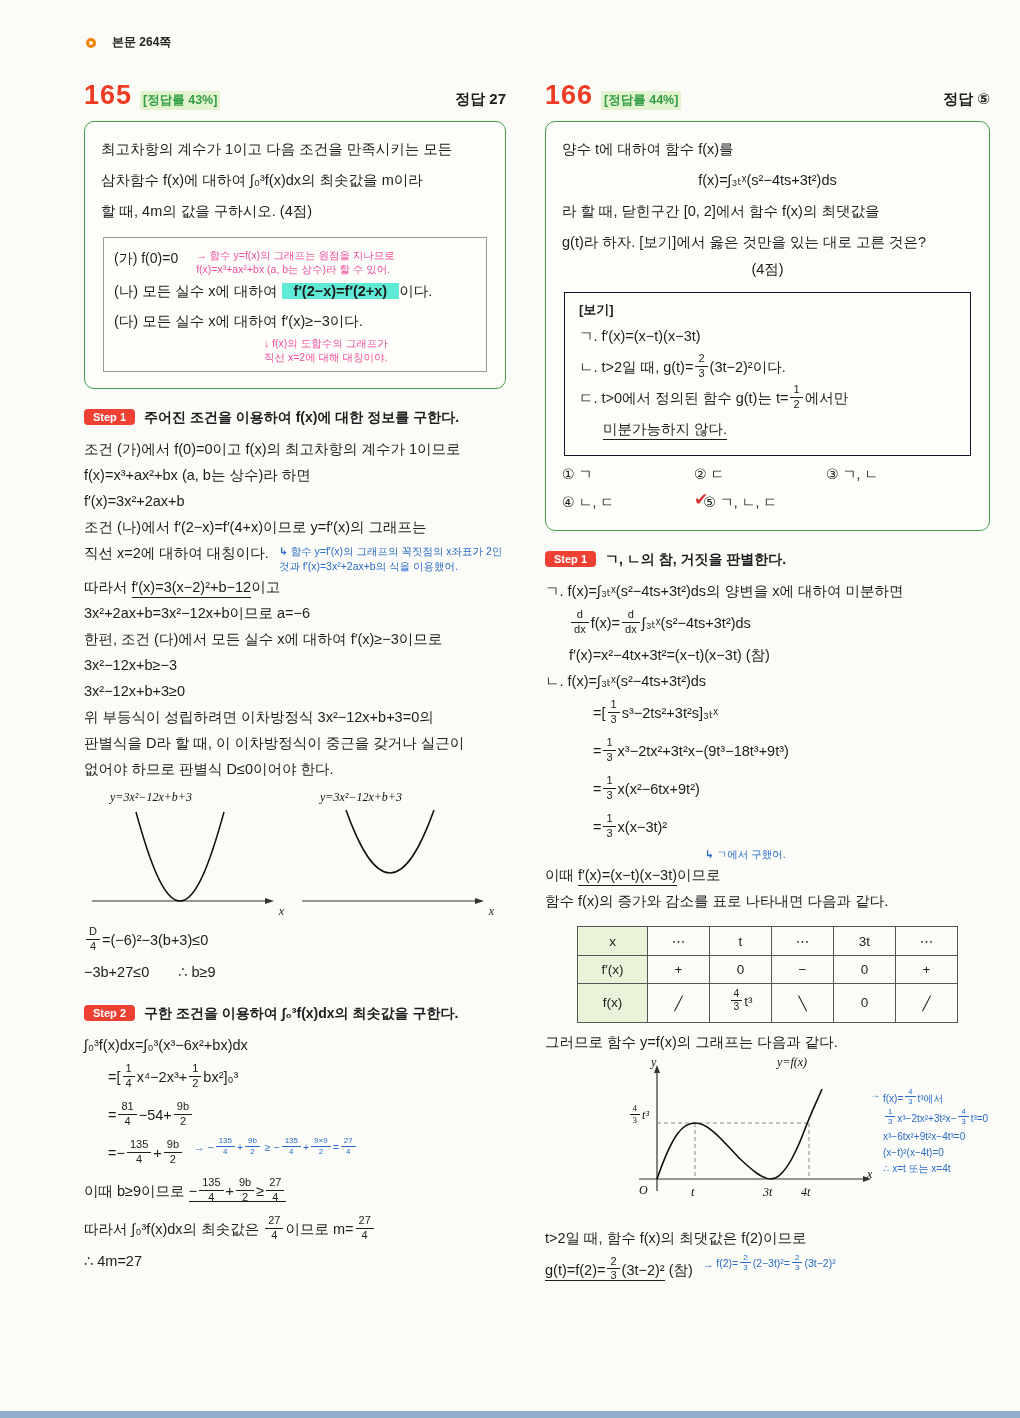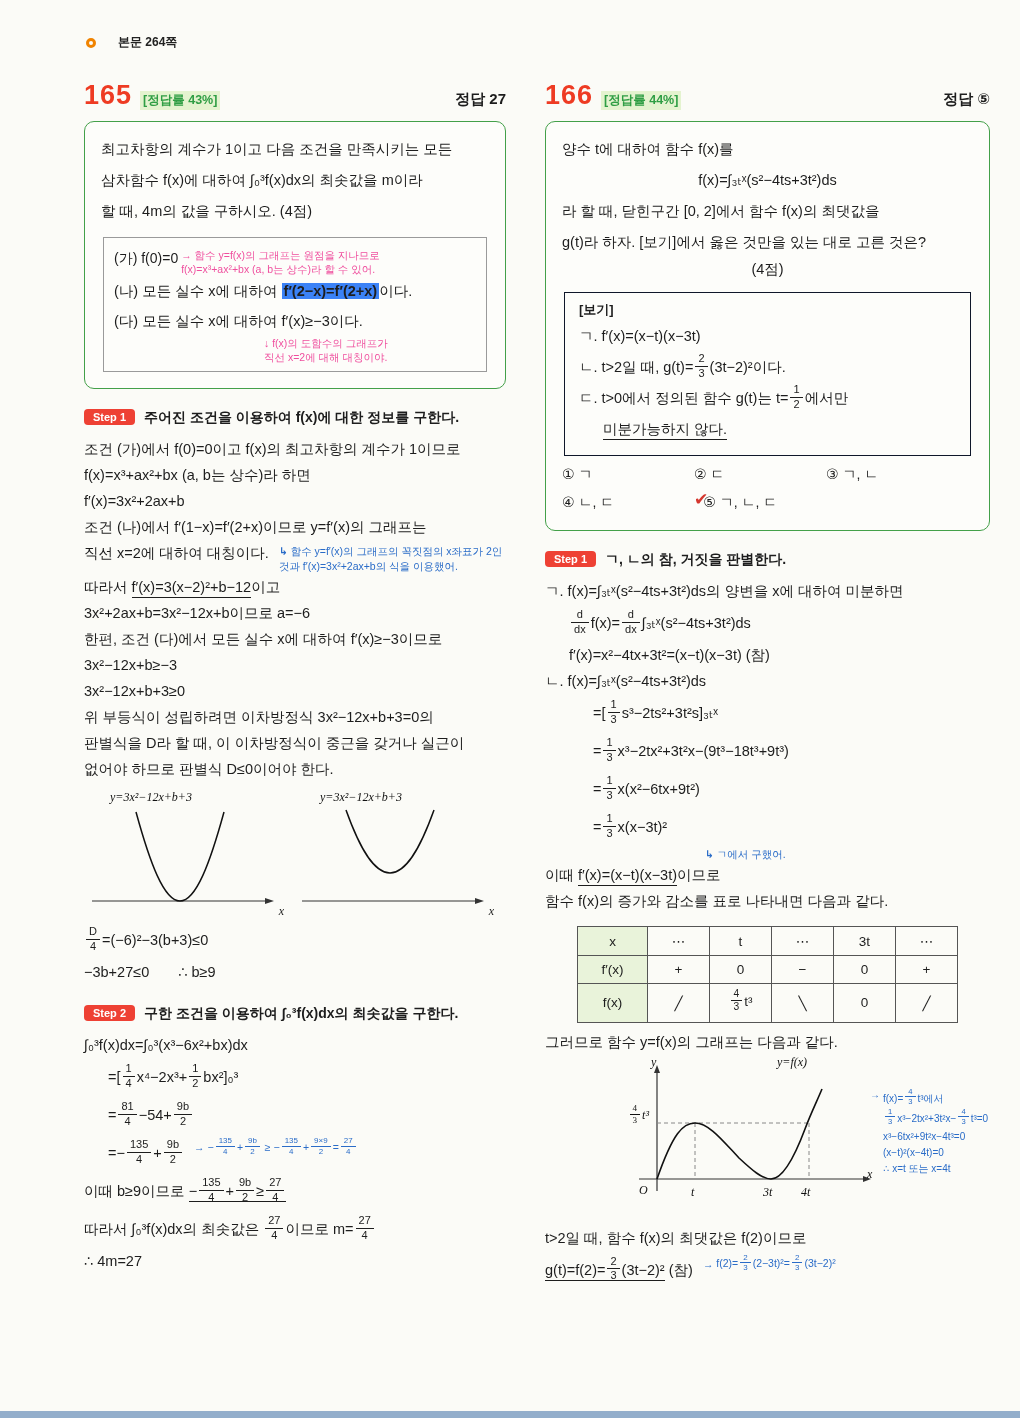--- a/index.html
+++ b/index.html
@@ -1,36 +1,36 @@
 <!DOCTYPE html>
 <html><head>
 <meta charset="utf-8">
 <style>
   *{margin:0;padding:0;box-sizing:border-box}
   html,body{width:1020px;height:1418px}
   body{background:#fbfbf7;font-family:"Liberation Sans","DejaVu Sans",sans-serif;color:#1d1d1d;position:relative;overflow:hidden}
   .page{position:absolute;inset:0}
-  .topref{position:absolute;left:86px;top:34px;display:flex;align-items:center;gap:22px;font-size:12px;font-weight:bold;color:#222}
+  .topref{position:absolute;left:86px;top:34px;display:flex;align-items:center;gap:16px;font-size:12px;font-weight:bold;color:#222}
   .refdot{width:10px;height:10px;border:3px solid #f08300;border-radius:50%;display:inline-block}
   .col{position:absolute;top:80px}
   .colL{left:84px;width:422px}
   .colR{left:545px;width:445px}
   .probhead{display:flex;align-items:baseline;gap:8px;margin-bottom:10px}
   .pnum{font-size:27px;font-weight:bold;color:#ee3b23;letter-spacing:1px}
   .prate{font-size:12.5px;font-weight:bold;color:#2f9e44;background:#e4f3cf;padding:1px 3px}
   .pans{margin-left:auto;font-size:15px;font-weight:bold}
   .qbox{border:1.6px solid #43a049;border-radius:10px;padding:12px 16px 14px;font-size:14.5px;background:#fdfdfa}
   .qbox>.line{line-height:31px}
   .center{text-align:center}
   .right{text-align:center;line-height:22px !important}
   .condbox{border:1px solid #9a9a9a;margin:10px 2px 2px;padding:7px 10px;font-size:14px}
-  .condrow{display:flex;gap:3px;align-items:flex-start}
+  .condrow{display:flex;gap:18px;align-items:flex-start}
   .cline{line-height:26px;white-space:nowrap}
   .condbox .line{line-height:30px}
-  .hl{background:#3b82f6;font-weight:bold;padding:0 2px}
+  .hl{background:#5eead4;font-weight:bold;padding:0 12px}
   .pinknote{font-size:10.5px;color:#ef4f9e;line-height:14px;padding-top:3px}
   .pinknote2{font-size:10.5px;color:#ef4f9e;line-height:14px;margin-left:150px}
   .steprow{display:flex;align-items:flex-start;gap:9px;margin:20px 0 9px}
   .stepbadge{background:#ee4134;color:#fff;font-size:11px;font-weight:bold;padding:2px 9px;border-radius:4px;white-space:nowrap}
   .steptitle{font-size:14px;font-weight:bold}
   .line{font-size:14.5px;line-height:26px}
   .tall{line-height:38px}
   .fr{display:inline-flex;flex-direction:column;text-align:center;vertical-align:middle;font-size:0.76em;line-height:1.2;margin:0 2px;transform:translateY(-2px)}
   .fr i{font-style:normal;display:block;padding:0 3px}
   .fr i:first-child{border-bottom:1px solid currentColor}
@@ -112,21 +112,21 @@
 
     <div class="steprow">
       <span class="stepbadge">Step 1</span>
       <span class="steptitle">주어진 조건을 이용하여 f(x)에 대한 정보를 구한다.</span>
     </div>
 
     <div>
         <div class="line">조건 (가)에서 f(0)=0이고 f(x)의 최고차항의 계수가 1이므로</div>
         <div class="line">f(x)=x³+ax²+bx (a, b는 상수)라 하면</div>
         <div class="line">f′(x)=3x²+2ax+b</div>
-        <div class="line">조건 (나)에서 f′(1−x)=f′(2+x)이므로 y=f′(x)의 그래프는</div>
+        <div class="line">조건 (나)에서 f′(2−x)=f′(4+x)이므로 y=f′(x)의 그래프는</div>
       </div>
 
     <div class="noterow">
       <div class="line">직선 x=2에 대하여 대칭이다.</div>
       <div class="bluenote">
         <div><span class="arr">↳</span> <span>함수 y=f′(x)의 그래프의 꼭짓점의 x좌표가 2인</span></div>
         <div>것과 f′(x)=3x²+2ax+b의 식을 이용했어.</div>
       </div>
     </div>
 

